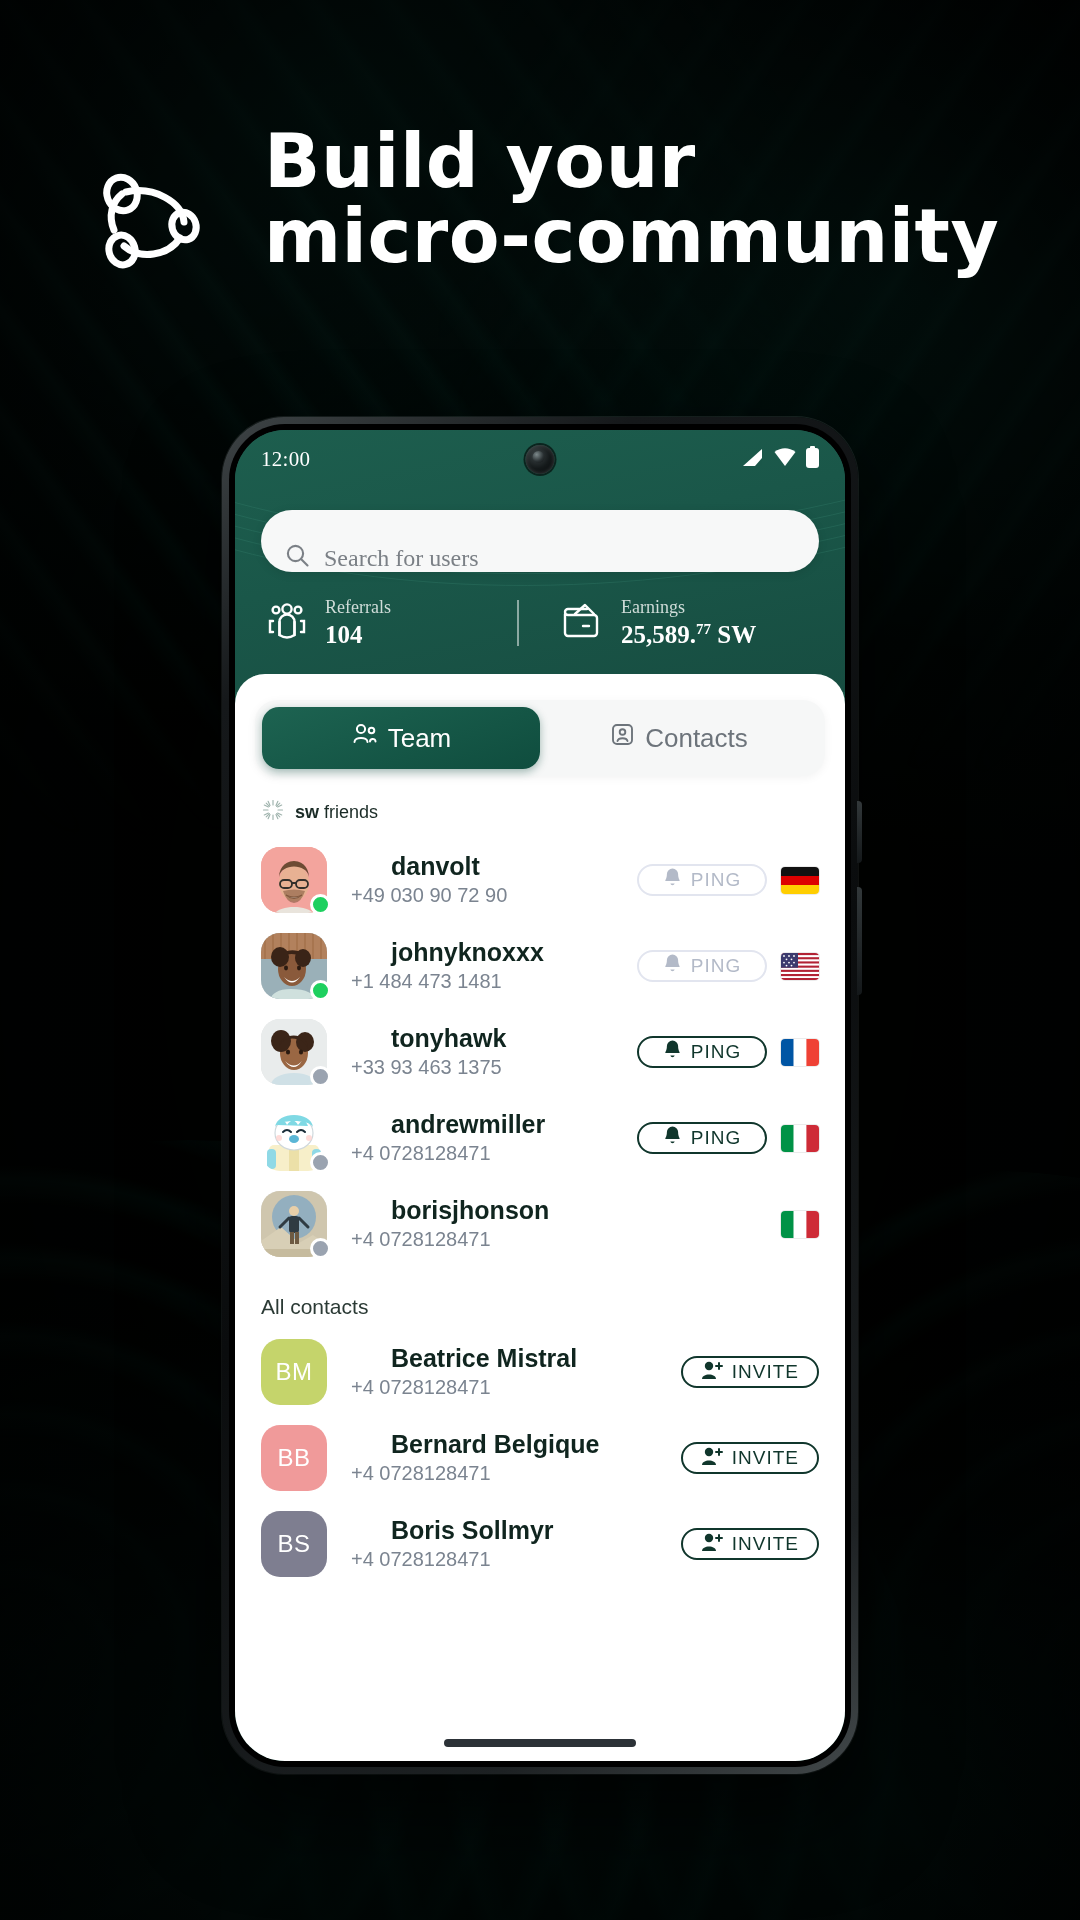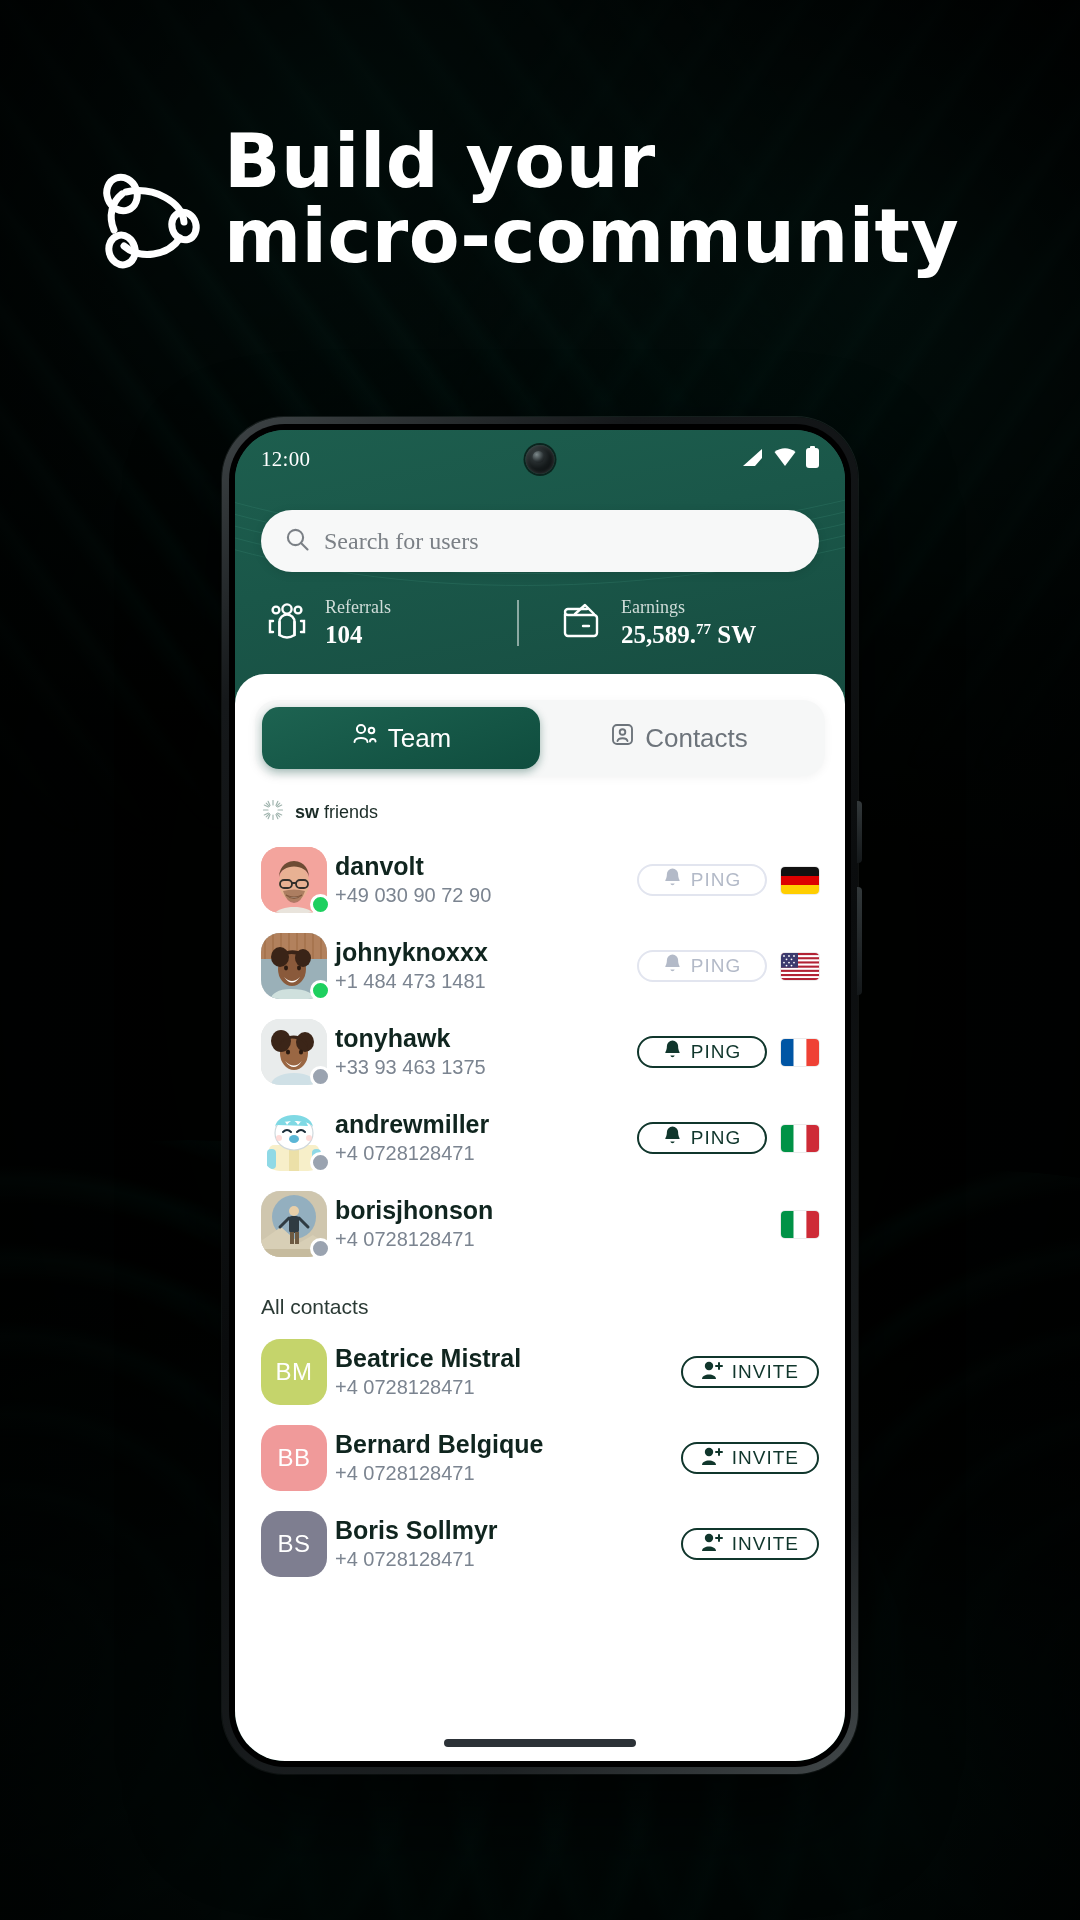--- a/index.html
+++ b/index.html
@@ -122,21 +122,21 @@
     position: absolute;
     left: 0; top: 124px;
     width: 1080px;
     display: flex;
     align-items: flex-start;
     padding-left: 96px;
     z-index: 5;
   }
   #hero-icon { width: 108px; height: 108px; flex: 0 0 108px; margin-top: 40px; }
   #hero-text {
-    margin-left: 20px;
+    margin-left: 60px;
     color: #ffffff;
     font-size: 74px;
     line-height: 1.02;
     font-weight: 700;
     letter-spacing: 0.5px;
     font-family: "DejaVu Sans", sans-serif;
   }
   #hero-text .l2 { display: block; }
 
   
@@ -213,21 +213,21 @@
     background: radial-gradient(circle at 35% 30%, #7e8a8c 0%, #2b3234 58%, #0a0d0e 100%);
   }
 
   
   #search-wrap { position: relative; padding: 22px 26px 0; z-index: 2; }
   #searchbar {
     height: 62px;
     background: #f7f8f8;
     border-radius: 34px;
     display: flex;
-    align-items: center;
+    align-items: flex-end;
     padding: 0 24px;
     box-shadow: 0 2px 10px rgba(0,0,0,0.1);
   }
   #search-placeholder {
     margin-left: 14px;
     color: #7b8086;
     font-size: 24px;
   }
 
   
@@ -298,21 +298,21 @@
   }
   .section-head .sw-bold { font-weight: 700; }
   .section-head.plain { color: #2b3a35; font-size: 21px; padding-top: 28px; }
 
   .row {
     display: flex;
     align-items: center;
     padding: 10px 4px;
     min-height: 84px;
   }
-  .avatar-wrap { position: relative; flex: 0 0 auto; margin-right: 8px; }
+  .avatar-wrap { position: relative; flex: 0 0 auto; margin-right: 24px; }
   .avatar {
     width: 66px; height: 66px;
     border-radius: 19px;
     overflow: hidden;
     position: relative;
     background: #dfe3e3;
   }
   .avatar.initials {
     display: flex; align-items: center; justify-content: center;
     color: #ffffff; font-size: 24px; font-weight: 500;
@@ -322,21 +322,21 @@
     position: absolute;
     right: -4px; bottom: -2px;
     width: 21px; height: 21px;
     border-radius: 50%;
     border: 3px solid #fff;
   }
   .pres.online { background: #1ed05f; }
   .pres.offline { background: #9aa3b0; }
 
   .row-text { flex: 1 1 auto; min-width: 0; }
-  .row-name { font-size: 25px; font-weight: 700; color: #10251f; line-height: 1.2; }
+  .row-name { font-size: 25px; font-weight: 700; color: #10251f; line-height: 1.2; margin-left: 40px; }
   .row-phone { font-size: 20px; color: #7b8490; line-height: 1.35; margin-top: 1px; }
 
   .action-slot { flex: 0 0 auto; display: flex; align-items: center; gap: 14px; }
 
   .pill {
     height: 32px;
     min-width: 130px;
     border-radius: 23px;
     display: flex; align-items: center; justify-content: center;
     gap: 9px;

